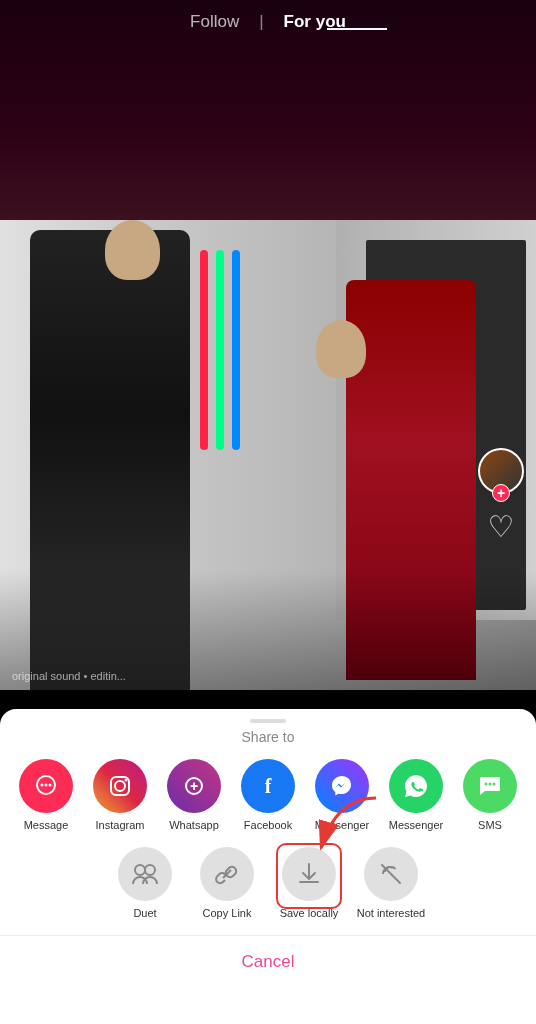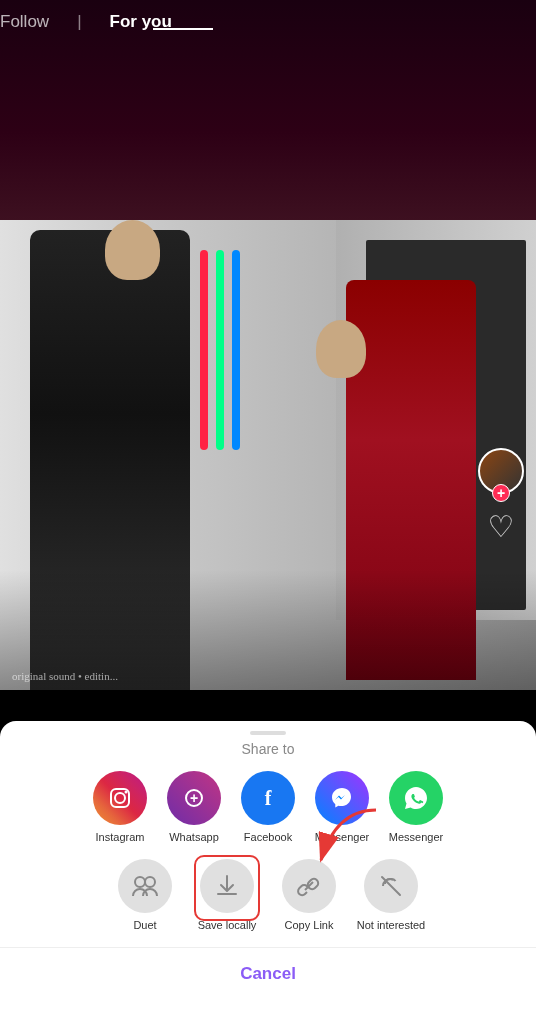--- a/index.html
+++ b/index.html
@@ -15,21 +15,22 @@
 
     
     .header {
       position: absolute;
       top: 0;
       left: 0;
       right: 0;
       height: 44px;
       display: flex;
       align-items: center;
-      gap: 28px;
+      justify-content: center;
+      gap: 20px;
       z-index: 10;
     }
     .header-follow {
       color: rgba(255,255,255,0.7);
       font-size: 17px;
       font-weight: 400;
     }
     .header-divider {
       color: rgba(255,255,255,0.5);
       font-size: 17px;
@@ -214,21 +215,21 @@
 
     
     .bottom-sheet {
       position: absolute;
       bottom: 0;
       left: 0;
       right: 0;
       background: #fff;
       border-radius: 16px 16px 0 0;
       z-index: 100;
-      padding-bottom: 0;
+      padding-bottom: 12px;
     }
 
     .sheet-handle-row {
       display: flex;
       justify-content: center;
       padding: 10px 0 6px;
     }
     .sheet-handle {
       width: 36px;
       height: 4px;
@@ -320,22 +321,22 @@
     }
 
     
     .cancel-area {
       border-top: 1px solid #eee;
       padding: 16px 0 20px;
       text-align: center;
     }
     .cancel-btn {
       font-size: 17px;
-      color: #8b5cf6;
-      font-weight: 700;
+      color: #ec4899;
+      font-weight: 400;
       background: none;
       border: none;
       cursor: pointer;
       width: 100%;
     }
 
     
     .safe-area {
       height: 20px;
       background: #fff;
@@ -351,21 +352,20 @@
       background: linear-gradient(to top, rgba(0,0,0,0.4), transparent);
     }
 
     
     .video-info {
       position: absolute;
       bottom: 340px;
       left: 12px;
       right: 60px;
       z-index: 20;
-      font-family: Liberation Serif, serif;
     }
     .video-info-text {
       color: rgba(255,255,255,0.6);
       font-size: 11px;
     }
   </style>
 </head>
 <body>
 
 <div class="header">
@@ -419,20 +419,31 @@
 
 <div class="bottom-sheet">
   <div class="sheet-handle-row">
     <div class="sheet-handle"></div>
   </div>
 
   <div class="share-to-label">Share to</div>
 
   <div class="share-row">
 
+    <div class="share-item">
+      <div class="share-icon icon-message">
+        <svg width="28" height="28" viewBox="0 0 28 28" fill="white">
+          <circle cx="14" cy="13" r="9" fill="none" stroke="white" stroke-width="2"></circle>
+          <circle cx="10" cy="13" r="1.5" fill="white"></circle>
+          <circle cx="14" cy="13" r="1.5" fill="white"></circle>
+          <circle cx="18" cy="13" r="1.5" fill="white"></circle>
+        </svg>
+      </div>
+      <span class="share-label">Message</span>
+    </div>
 
     <div class="share-item">
       <div class="share-icon icon-instagram">
         <svg width="28" height="28" viewBox="0 0 28 28" fill="none">
           <rect x="5" y="5" width="18" height="18" rx="5" stroke="white" stroke-width="2"></rect>
           <circle cx="14" cy="14" r="5" stroke="white" stroke-width="2"></circle>
           <circle cx="20" cy="8" r="1.5" fill="white"></circle>
         </svg>
       </div>
       <span class="share-label">Instagram</span>
@@ -469,20 +480,31 @@
 
     <div class="share-item">
       <div class="share-icon icon-whatsapp">
         <svg width="28" height="28" viewBox="0 0 28 28" fill="white">
           <path d="M14 3C8 3 3 8 3 14c0 2 .5 3.9 1.5 5.5L3 25l5.7-1.5C10.2 24.5 12 25 14 25c6 0 11-5 11-11S20 3 14 3zm5.5 15.5c-.2.6-1.3 1.1-1.8 1.2-.5 0-.9.2-3-.7-2.5-1-4.1-3.6-4.2-3.8-.1-.2-1.1-1.5-1.1-2.8 0-1.3.7-2 .9-2.2.2-.2.5-.3.7-.3h.5c.2 0 .4.1.5.4.2.5.8 1.9.8 2s.1.3 0 .5-.1.3-.2.4c-.1.1-.3.3-.4.4-.1.1-.3.3-.1.5.2.3.8 1.2 1.7 2 1.1 1 2.1 1.3 2.4 1.4.3.1.5.1.7-.1.2-.2.7-.8.9-1.1.2-.3.4-.2.7-.1.3.1 1.9.9 2.2 1.1.3.2.5.3.5.5s-.1.8-.3 1.4z" fill="white"></path>
         </svg>
       </div>
       <span class="share-label">Messenger</span>
     </div>
 
+    <div class="share-item">
+      <div class="share-icon icon-sms">
+        <svg width="28" height="28" viewBox="0 0 28 28" fill="white">
+          <path d="M5 5h18a1 1 0 0 1 1 1v12a1 1 0 0 1-1 1H9l-5 4V6a1 1 0 0 1 1-1z" fill="white"></path>
+          <circle cx="10" cy="12" r="1.5" fill="#4cd964"></circle>
+          <circle cx="14" cy="12" r="1.5" fill="#4cd964"></circle>
+          <circle cx="18" cy="12" r="1.5" fill="#4cd964"></circle>
+        </svg>
+      </div>
+      <span class="share-label">SMS</span>
+    </div>
   </div>
 
   <div class="share-row-2">
 
     <div class="red-arrow">
       <svg width="80" height="70" viewBox="0 0 80 70">
         <defs>
           <marker id="arrowhead" markerWidth="10" markerHeight="7" refX="9" refY="3.5" orient="auto">
             <polygon points="0 0, 10 3.5, 0 7" fill="#e53935"></polygon>
           </marker>
@@ -496,41 +518,41 @@
         <svg width="28" height="28" viewBox="0 0 28 28">
           <circle cx="9" cy="10" r="5" fill="none" stroke="#888" stroke-width="2"></circle>
           <circle cx="19" cy="10" r="5" fill="none" stroke="#888" stroke-width="2"></circle>
           <path d="M2 24c0-4 3.1-7 7-7s7 3 7 7" fill="none" stroke="#888" stroke-width="2"></path>
           <path d="M12 24c0-4 3.1-7 7-7s7 3 7 7" fill="none" stroke="#888" stroke-width="2"></path>
         </svg>
       </div>
       <span class="share-label">Duet</span>
     </div>
 
+    <div class="share-item">
+      <div class="share-icon icon-grey">
+        <svg width="28" height="28" viewBox="0 0 28 28">
+          <path d="M16 8l-2 2a4 4 0 0 0 0 5.7l.3.3a4 4 0 0 0 5.7 0l2-2a4 4 0 0 0 0-5.7A4 4 0 0 0 16 8z" fill="none" stroke="#888" stroke-width="2"></path>
+          <path d="M12 20l-2 2a4 4 0 0 1-5.7 0 4 4 0 0 1 0-5.7l2-2a4 4 0 0 1 5.7 0l.3.3" fill="none" stroke="#888" stroke-width="2"></path>
+          <line x1="10" y1="18" x2="18" y2="10" stroke="#888" stroke-width="2"></line>
+        </svg>
+      </div>
+      <span class="share-label">Copy Link</span>
+    </div>
+
     <div class="share-item save-locally-highlight">
       <div class="share-icon icon-grey">
         <svg width="28" height="28" viewBox="0 0 28 28">
           <path d="M14 4v14M8 13l6 6 6-6" stroke="#888" stroke-width="2" fill="none" stroke-linecap="round" stroke-linejoin="round"></path>
           <path d="M5 22h18" stroke="#888" stroke-width="2" stroke-linecap="round"></path>
         </svg>
       </div>
       <span class="share-label">Save locally</span>
     </div>
 
-    <div class="share-item">
-      <div class="share-icon icon-grey">
-        <svg width="28" height="28" viewBox="0 0 28 28">
-          <path d="M16 8l-2 2a4 4 0 0 0 0 5.7l.3.3a4 4 0 0 0 5.7 0l2-2a4 4 0 0 0 0-5.7A4 4 0 0 0 16 8z" fill="none" stroke="#888" stroke-width="2"></path>
-          <path d="M12 20l-2 2a4 4 0 0 1-5.7 0 4 4 0 0 1 0-5.7l2-2a4 4 0 0 1 5.7 0l.3.3" fill="none" stroke="#888" stroke-width="2"></path>
-          <line x1="10" y1="18" x2="18" y2="10" stroke="#888" stroke-width="2"></line>
-        </svg>
-      </div>
-      <span class="share-label">Copy Link</span>
-    </div>
-
 
     <div class="share-item">
       <div class="share-icon icon-grey">
         <svg width="28" height="28" viewBox="0 0 28 28">
           <path d="M8 12 C8 9 10 7 13 7 C14.5 7 15.5 7.5 16 8" fill="none" stroke="#888" stroke-width="2"></path>
           <path d="M6 14 C6 10 9 7 14 7 C16 7 17.5 7.5 18.5 9" fill="none" stroke="#888" stroke-width="2"></path>
           <line x1="5" y1="5" x2="23" y2="23" stroke="#888" stroke-width="2" stroke-linecap="round"></line>
         </svg>
       </div>
       <span class="share-label">Not interested</span>

